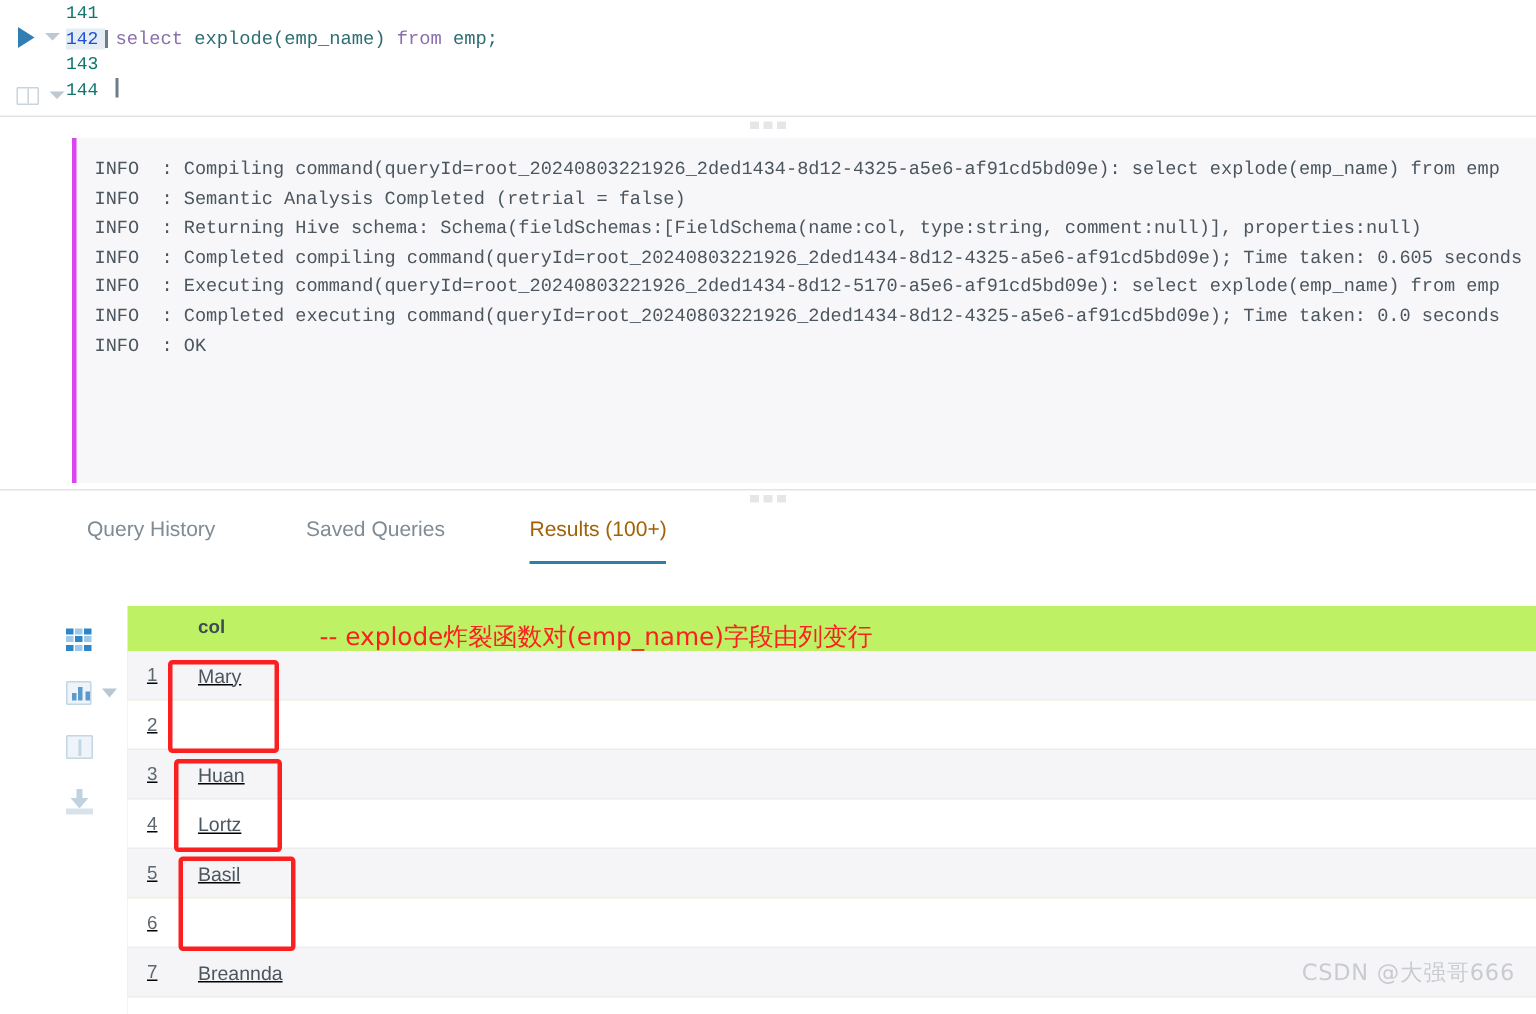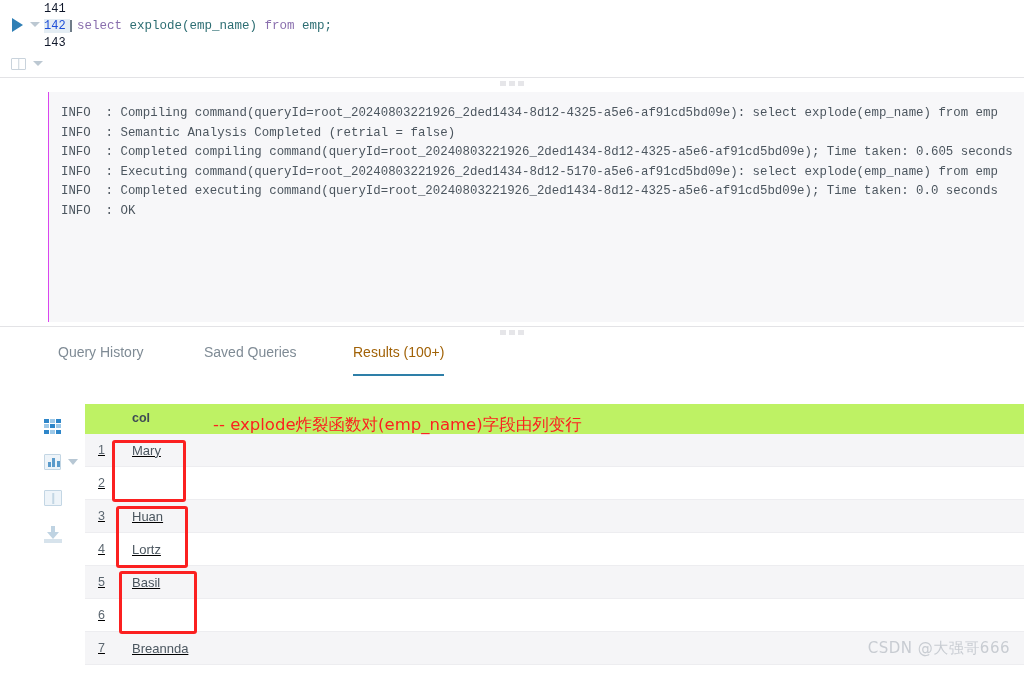--- a/index.html
+++ b/index.html
@@ -44,21 +44,21 @@
     content: ""; position: absolute; left: 50%; top: 0; bottom: 0;
     width: 1.5px; background: #c9d3dc; transform: translateX(-50%);
   }
   .code-area {
     position: absolute; left: 44px; top: 0; right: 0; height: 77px;
     font-family: "Liberation Mono", monospace; font-size: 12.5px;
   }
   .cline { height: 17px; display: flex; align-items: center; }
   .lnum {
     width: 26px; text-align: right; padding-right: 5px;
-    color: #0f172a; font-size: 12px; flex: 0 0 auto;
+    color: #0f766e; font-size: 12px; flex: 0 0 auto;
     font-family: "Liberation Mono", monospace;
   }
   .cline.active .lnum { background: #e4edf4; color: #1d4ed8; }
   .ctext { padding-left: 7px; white-space: pre; position: relative; }
   .cline.active .ctext:before {
     content: ""; position: absolute; left: 0px; top: 1px; bottom: 1px;
     width: 1.5px; background: #6f7c88;
   }
   .kw { color: #8a6fae; }
   .id { color: #2d6e73; }
@@ -75,21 +75,21 @@
   .splitter .dots {
     position: absolute; left: 50%; top: 3px; transform: translateX(-50%);
     display: flex; gap: 3px;
   }
   .splitter .dots i { width: 6px; height: 5px; background: #e6e6e9; display: block; }
 
   
   .logpanel {
     position: absolute; left: 48px; top: 92px; width: 976px; height: 230px;
     background: #f7f7f9;
-    border-left: 1px solid #d946ef;
+    border-left: 3px solid #d946ef;
     padding: 12px 0 0 12px;
     overflow: hidden;
   }
   .logline {
     font-family: "Liberation Mono", monospace;
     font-size: 12.4px; line-height: 19.6px;
     color: #4c565f; white-space: pre;
   }
 
   
@@ -222,34 +222,39 @@
         <span class="ctext"></span>
       </div>
       <div class="cline active">
         <span class="lnum">142</span>
         <span class="ctext"><span class="kw">select </span><span class="id">explode(emp_name) </span><span class="kw">from </span><span class="id">emp;</span></span>
       </div>
       <div class="cline">
         <span class="lnum">143</span>
         <span class="ctext"></span>
       </div>
+      <div class="cline">
+        <span class="lnum">144</span>
+        <span class="ctext"><span class="cursor-bar"></span></span>
+      </div>
     </div>
   </div>
 
   <div class="splitter" style="top:77px;">
     <span class="dots">
         <i></i>
         <i></i>
         <i></i>
       </span>
   </div>
 
   <div class="logpanel">
     <div class="logline">INFO  : Compiling command(queryId=root_20240803221926_2ded1434-8d12-4325-a5e6-af91cd5bd09e): select explode(emp_name) from emp</div>
     <div class="logline">INFO  : Semantic Analysis Completed (retrial = false)</div>
+    <div class="logline">INFO  : Returning Hive schema: Schema(fieldSchemas:[FieldSchema(name:col, type:string, comment:null)], properties:null)</div>
     <div class="logline">INFO  : Completed compiling command(queryId=root_20240803221926_2ded1434-8d12-4325-a5e6-af91cd5bd09e); Time taken: 0.605 seconds</div>
     <div class="logline">INFO  : Executing command(queryId=root_20240803221926_2ded1434-8d12-5170-a5e6-af91cd5bd09e): select explode(emp_name) from emp</div>
     <div class="logline">INFO  : Completed executing command(queryId=root_20240803221926_2ded1434-8d12-4325-a5e6-af91cd5bd09e); Time taken: 0.0 seconds</div>
     <div class="logline">INFO  : OK</div>
   </div>
 
   <div class="splitter" style="top:326px;">
     <span class="dots">
         <i></i>
         <i></i>

